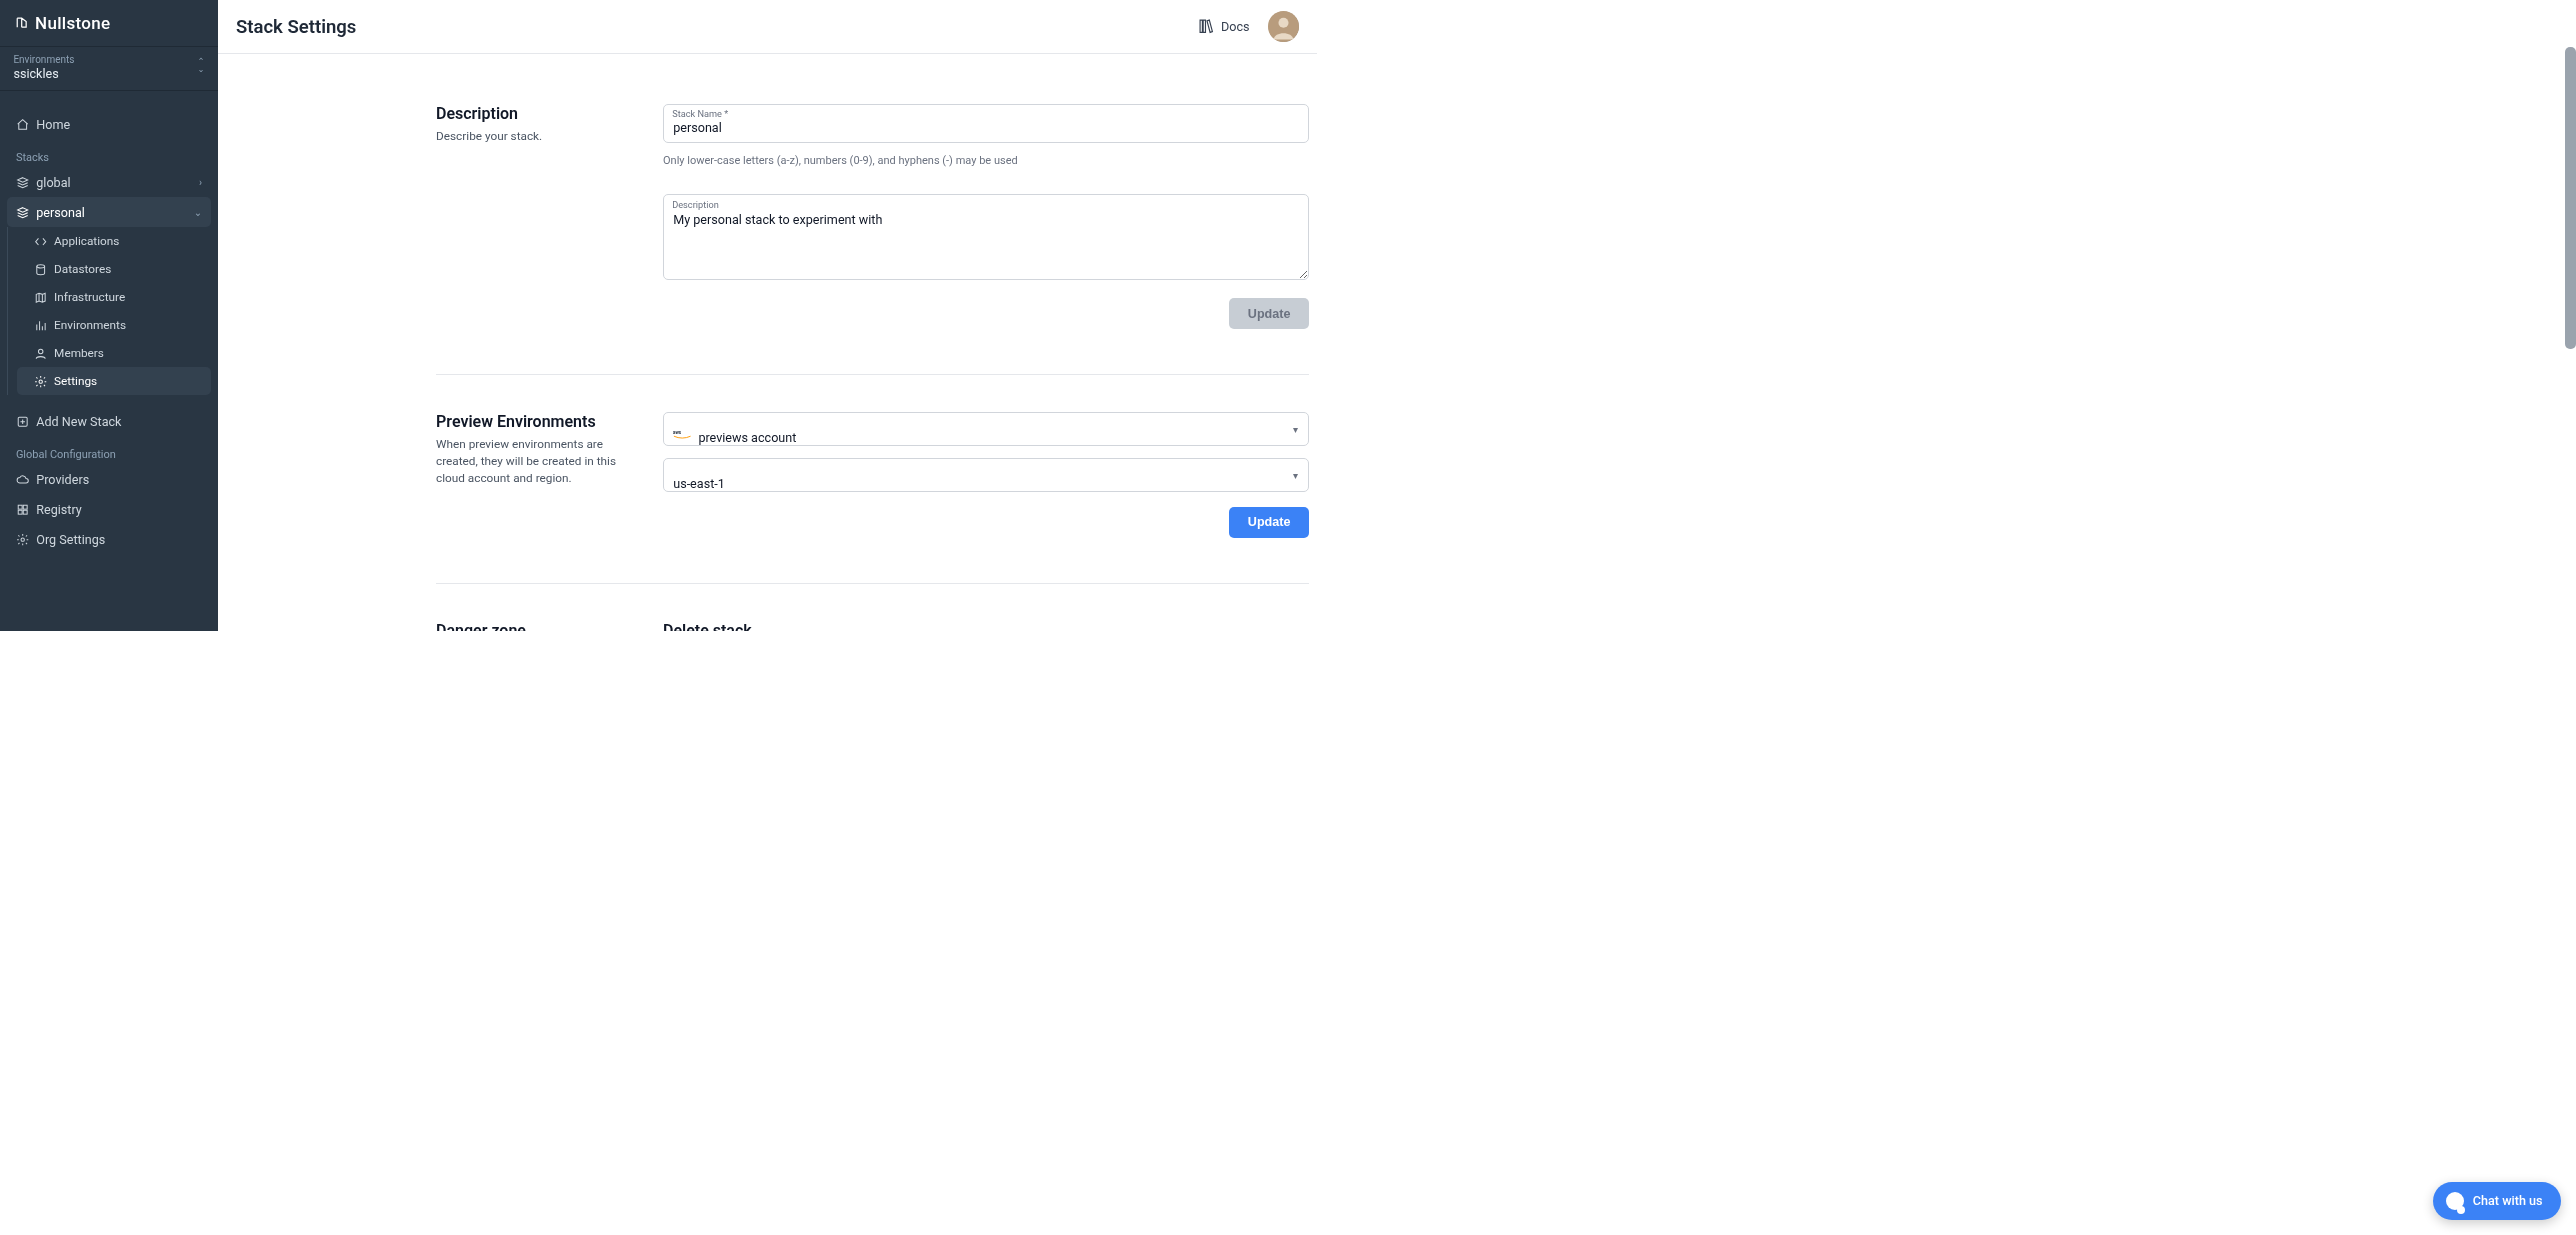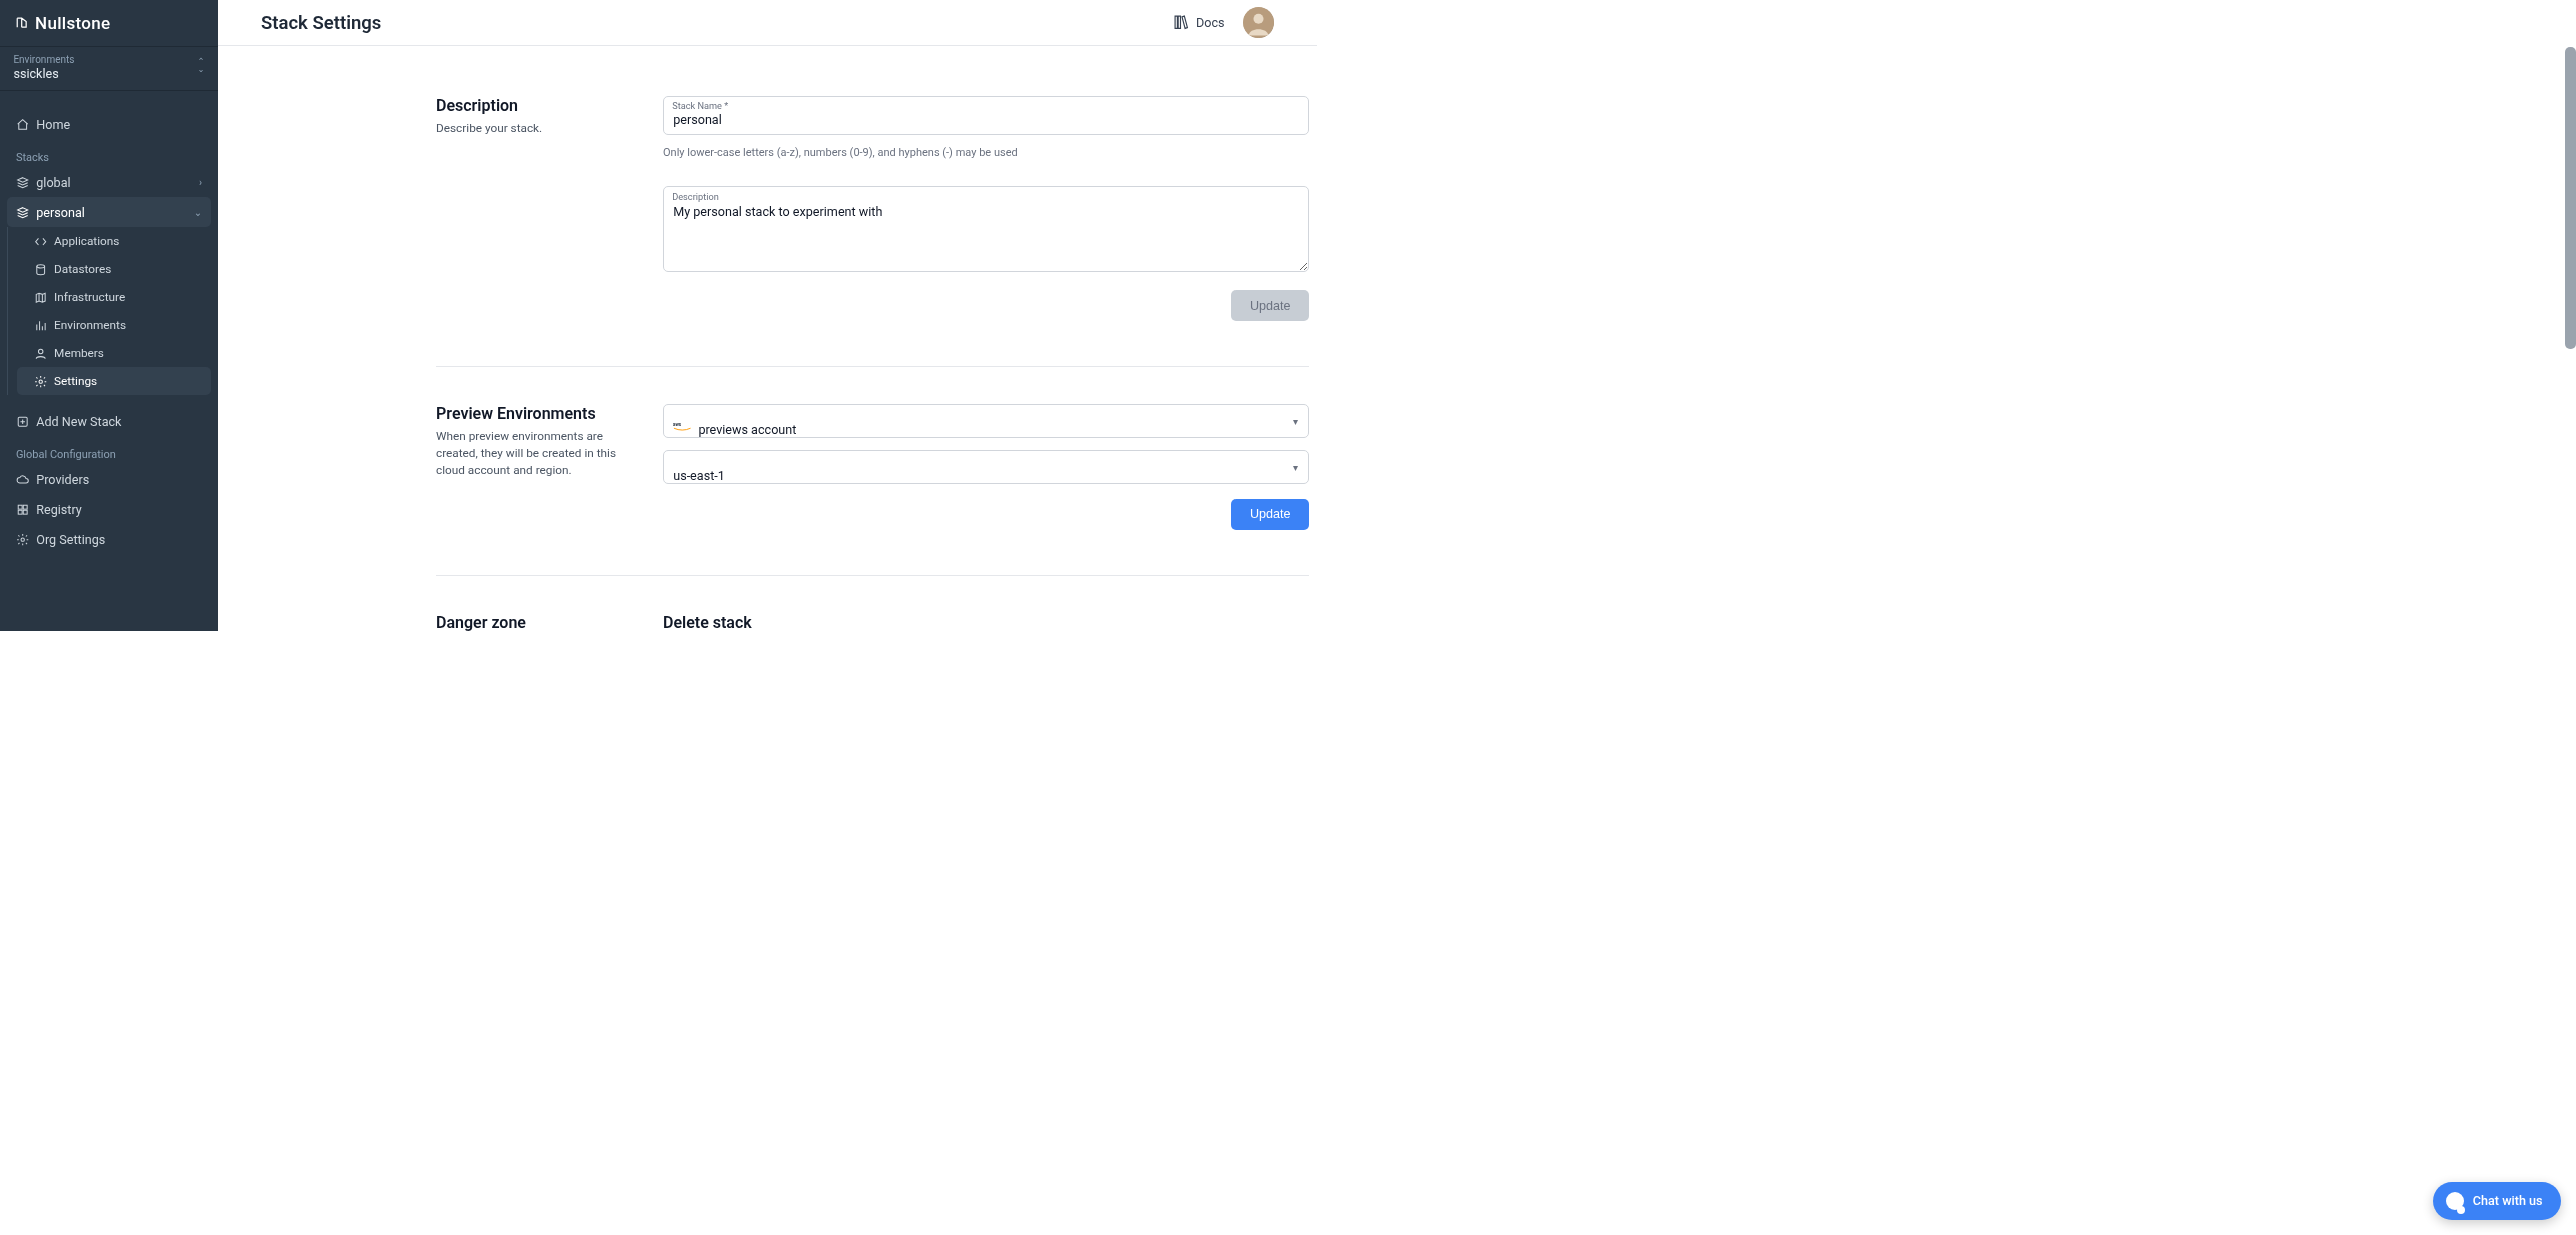--- a/index.html
+++ b/index.html
@@ -67,25 +67,25 @@
 }
 .nav-sub .nav-item { height: 28px; font-size: 11.8px; padding-left: 17px; border-radius: 5px; margin-left: 5px; }
 .nav-sub .nav-item.active { background: #33414f; color: #fff; border-left: none; }
 .nav .chev { margin-left: auto; font-size: 10px; color: #8ca0b3; }
 .icon { width: 13.4px; height: 13.4px; display: inline-flex; align-items: center; justify-content: center; flex-shrink: 0; }
 .icon svg { width: 13.4px; height: 13.4px; stroke: currentColor; fill: none; stroke-width: 1.8; }
 
 
 .main { flex: 1; display: flex; flex-direction: column; overflow: hidden; }
 .topbar {
-  height: 46px;
+  height: 54px;
   border-bottom: 0.8px solid #e5e7eb;
   display: flex;
   align-items: center;
-  padding: 0 43px;
+  padding: 0 18px;
 }
 .page-title { font-size: 18.5px; font-weight: 600; color: #1f2937; }
 .topbar-right { margin-left: auto; display: flex; align-items: center; gap: 18.5px; }
 .docs-link { display: flex; align-items: center; gap: 5px; color: #374151; font-size: 12.6px; cursor: pointer; }
 .avatar { width: 31px; height: 31px; border-radius: 50%; background: linear-gradient(135deg,#d9c7b0,#8f7a63); display: flex; align-items: center; justify-content: center; color: #fff; font-size: 11px; font-weight: 600; overflow: hidden; }
 
 .content { flex: 1; overflow-y: auto; padding: 50px 0 50px 0; }
 .content-inner { max-width: 873px; margin: 0 auto 0 218px; padding: 0 0 34px 0; }
 
 .section { display: flex; padding: 0 0 45px 0; border-bottom: 0.8px solid #e5e7eb; margin-bottom: 37px; }
@@ -124,21 +124,21 @@
 .aws-icon { width: 18.5px; height: 11.8px; margin-right: 6.7px; display: inline-flex; }
 
 .btn-row { display: flex; justify-content: flex-end; margin-top: 15px; }
 .btn {
   background: #3b82f6;
   color: #fff;
   border: none;
   border-radius: 5px;
   padding: 8.4px 18.5px;
   font-size: 12.6px;
-  font-weight: 400;
+  font-weight: 700;
   cursor: pointer;
 }
 .btn:disabled { background: #c7cdd4; color: #6b7280; cursor: default; }
 
 .danger-title { font-size: 16px; font-weight: 600; margin-bottom: 3.4px; }
 .danger-text { font-size: 11.8px; color: #374151; line-height: 1.5; margin-bottom: 11.8px; }
 
 
 .chat-widget {
   position: fixed;

